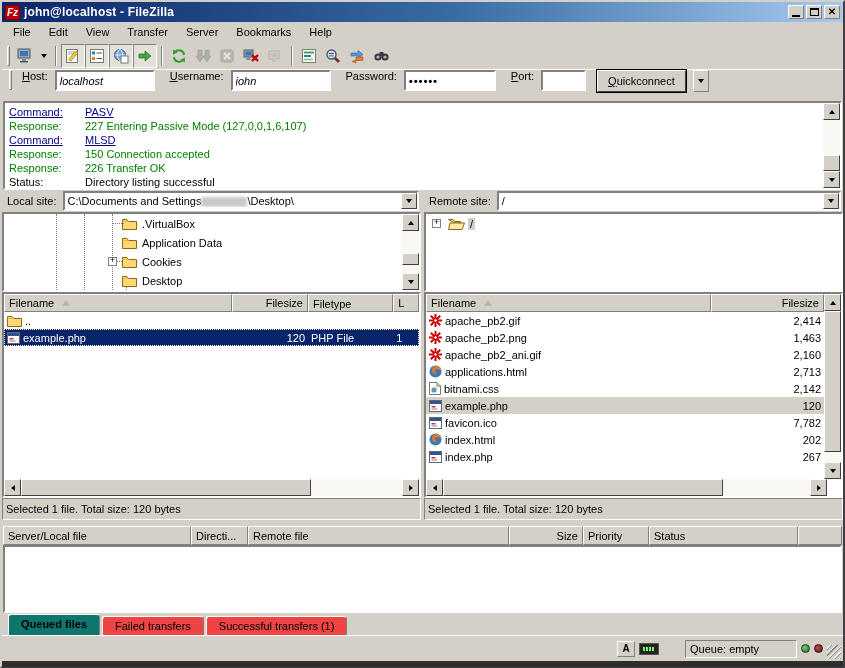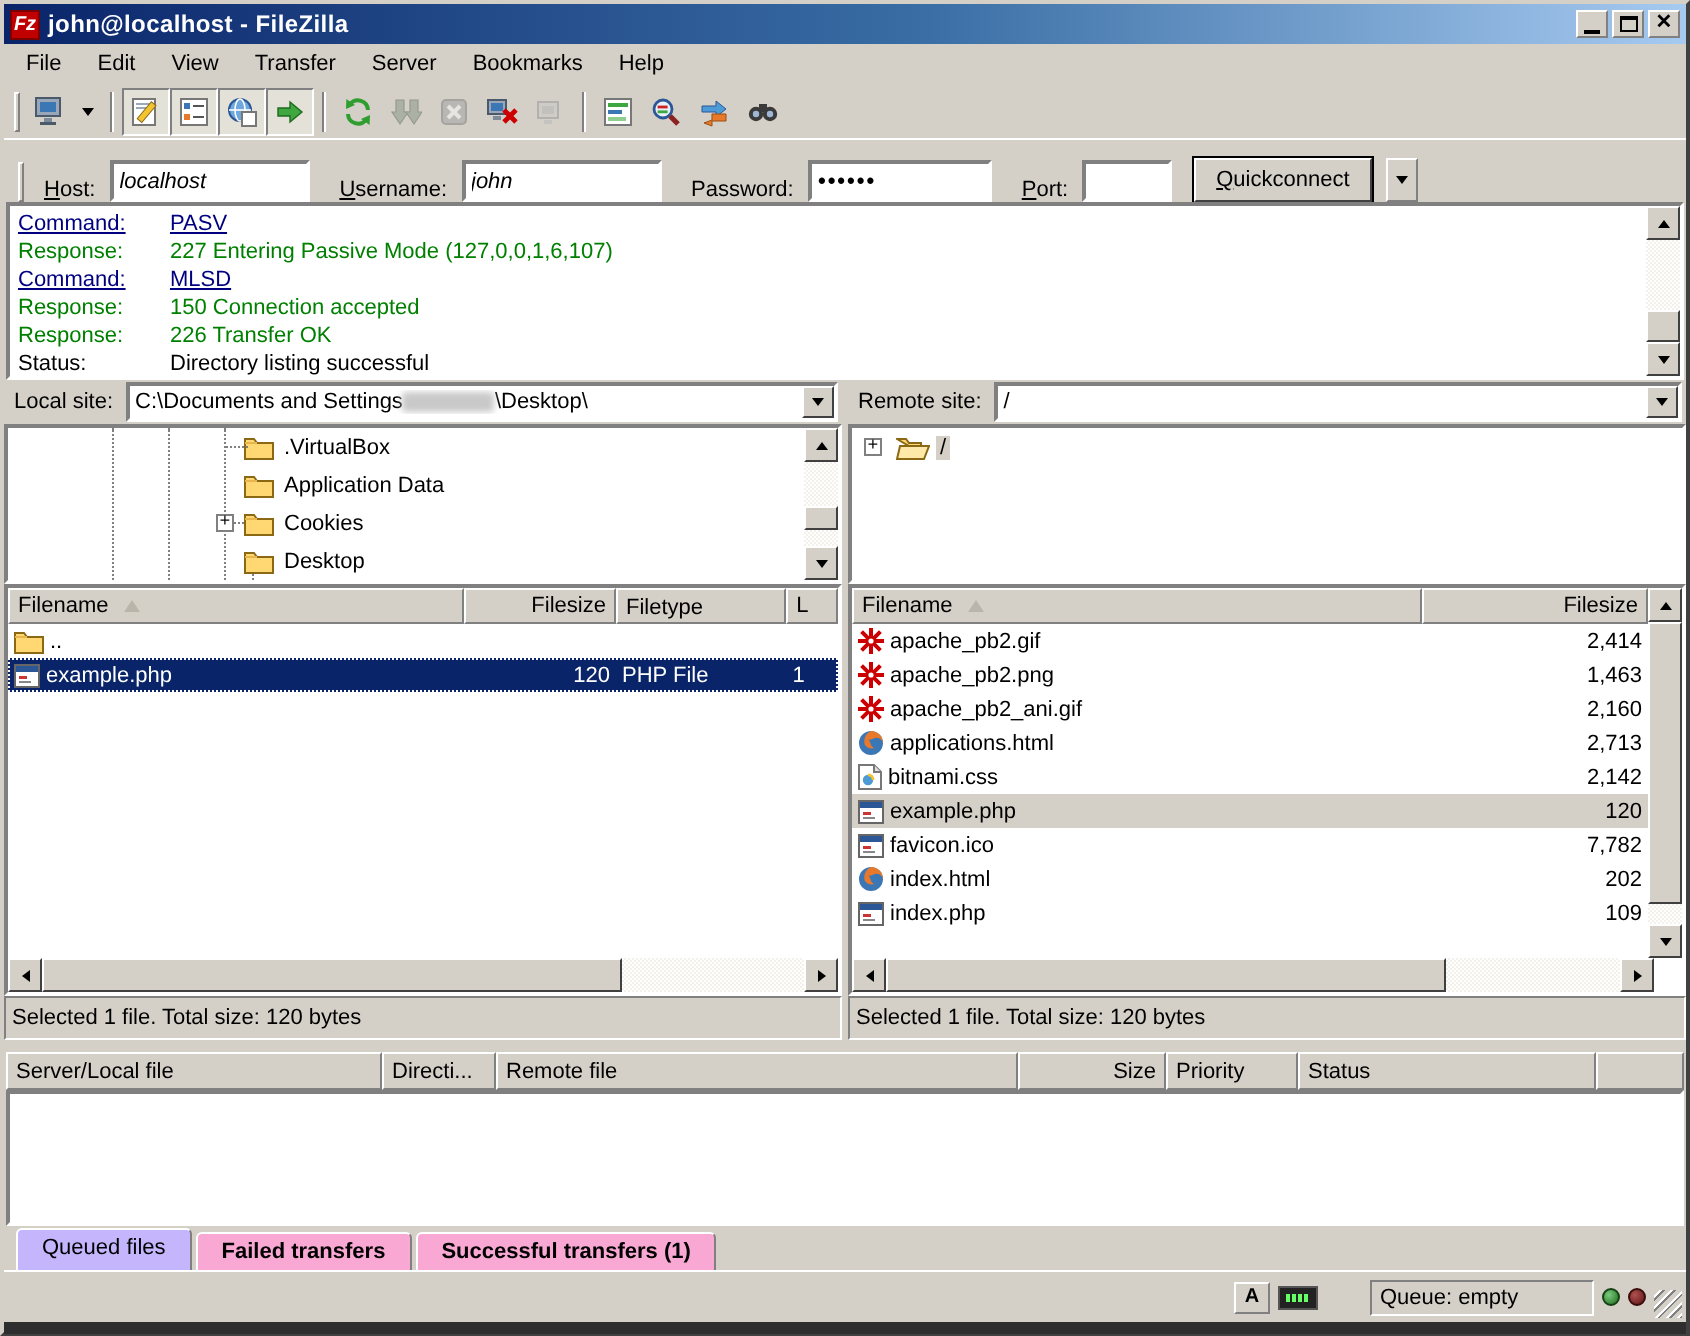--- a/index.html
+++ b/index.html
@@ -31,21 +31,21 @@
   
   .toolbar { height:27px; display:flex; align-items:center; padding:1px 2px; flex:0 0 auto; }
   .grip { width:3px; height:20px; border:1px solid; border-color:#fff #808080 #808080 #fff; margin:0 3px; }
   .tbtn { width:24px; height:24px; display:flex; align-items:center; justify-content:center; }
   .tbtn.pressed { border:1px solid; border-color:#808080 #fff #fff #808080; background:#E4E1D8; }
   .tbtn.dim svg { opacity:.45; filter:grayscale(.8); }
   .tsep { width:2px; height:20px; border-left:1px solid #808080; border-right:1px solid #fff; margin:0 4px; }
   .drop-arrow { width:0; height:0; border-left:3px solid transparent; border-right:3px solid transparent; border-top:4px solid #000; }
 
   
-  .quickbar { height:32px; display:flex; align-items:flex-end; gap:5px; padding:0 4px; flex:0 0 auto;
+  .quickbar { height:32px; display:flex; align-items:flex-start; gap:5px; padding:0 4px; flex:0 0 auto;
               border-top:1px solid #fff; }
   .ql { padding:0 2px; }
   .ql-u::first-letter { text-decoration:underline; }
   .qc-input { height:21px; font-family:"Liberation Sans",sans-serif; font-size:11px; padding:1px 3px; outline:none;font-style:italic; }
   .qc-btn { height:22px; padding:2px 10px; font-size:11px; background:#D4D0C8;
             border:1px solid; border-color:#fff #404040 #404040 #fff; box-shadow:0 0 0 1px #000; margin-left:6px;}
   .qc-btn::first-letter { text-decoration:underline; }
   .qc-drop { width:16px; height:22px; display:flex; align-items:center; justify-content:center; margin-left:2px;}
 
   
@@ -128,23 +128,23 @@
 
   .statusline { height:22px; margin-top:0; flex:0 0 auto; display:flex; align-items:center;
                 border:1px solid; border-color:#808080 #fff #fff #808080; background:#D4D0C8; padding:0 3px; }
 
   
   .qsplit { height:6px; flex:0 0 auto; }
   .queue-header { height:19px; display:flex; flex:0 0 auto; padding:0 1px; }
   .queue-body { height:68px; background:#fff; border:2px solid; border-color:#808080 #fff #fff #808080;
                 margin:0 1px; flex:0 0 auto; }
   .qtabs { height:22px; display:flex; align-items:flex-end; padding-left:6px; gap:2px; flex:0 0 auto; }
-  .qtab { padding:3px 12px 3px 12px; background:#f9a8d4; border:1px solid; border-color:#fff #808080 #808080 #fff;
-          border-bottom:none; border-radius:3px 3px 0 0; height:19px;font-weight:bold; }
-  .qtab.active { background:#c4b5fd; font-weight:normal; height:21px; border-color:#fff #808080 #fff #fff; }
+  .qtab { padding:3px 12px 3px 12px; background:#ef4444; border:1px solid; border-color:#fff #808080 #808080 #fff;
+          border-bottom:none; border-radius:3px 3px 0 0; height:19px; }
+  .qtab.active { background:#0f766e; font-weight:bold; height:21px; border-color:#fff #808080 #fff #fff; }
 
   
   .statusbar { height:26px; flex:0 0 auto; border-top:1px solid #fff; display:flex; align-items:center;
                justify-content:flex-end; padding:2px 2px 2px 4px; gap:4px; }
   .sb-icon { width:18px; height:16px; display:flex; align-items:center; justify-content:center;
              border:1px solid; border-color:#fff #808080 #808080 #fff; background:#D4D0C8; font-size:10px; font-weight:bold; }
   .speed-icon { width:20px; height:12px; background:#222; border:1px solid #555; display:flex; align-items:center; justify-content:center; }
   .speed-icon i { display:block; width:12px; height:4px; background:repeating-linear-gradient(90deg,#6f6 0 2px,#222 2px 3px); }
   .queue-box { width:112px; height:18px; border:1px solid; border-color:#808080 #fff #fff #808080;
                background:#D4D0C8; display:flex; align-items:center; padding:0 4px;margin-left:22px; }
@@ -656,21 +656,21 @@
                     <span class="ficon">
                       <svg width="13" height="12" viewBox="0 0 13 12">
                         <rect x=".5" y=".5" width="12" height="11" fill="#fff" stroke="#666"></rect>
                         <rect x="1" y="1" width="11" height="3" fill="#2B5797"></rect>
                         <rect x="2.5" y="6" width="4" height="1.5" fill="#CC3333"></rect>
                         <rect x="2.5" y="8.5" width="6" height="1" fill="#888"></rect>
                       </svg>
                     </span>
                     <span>index.php</span>
                   </span>
-                <span class="cell rc-size right">109</span>
+                <span class="cell rc-size right">267</span>
               </div>
             </div>
           </div>
           <div class="vscroll">
             <div class="sb-btn">
                 <div class="a-up"></div>
               </div>
             <div class="sb-thumb" style="flex:1"></div>
             <div style="height:10px"></div>
             <div class="sb-btn">

